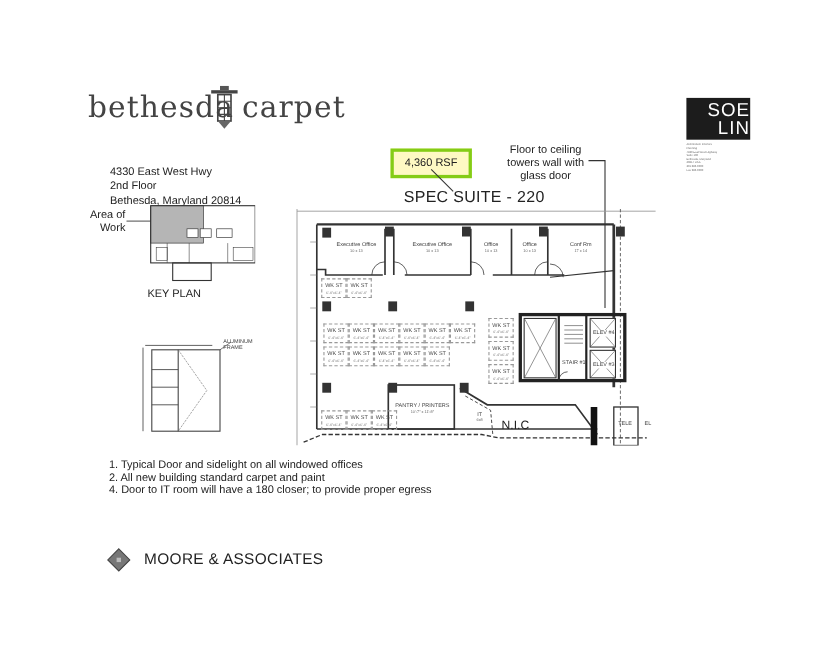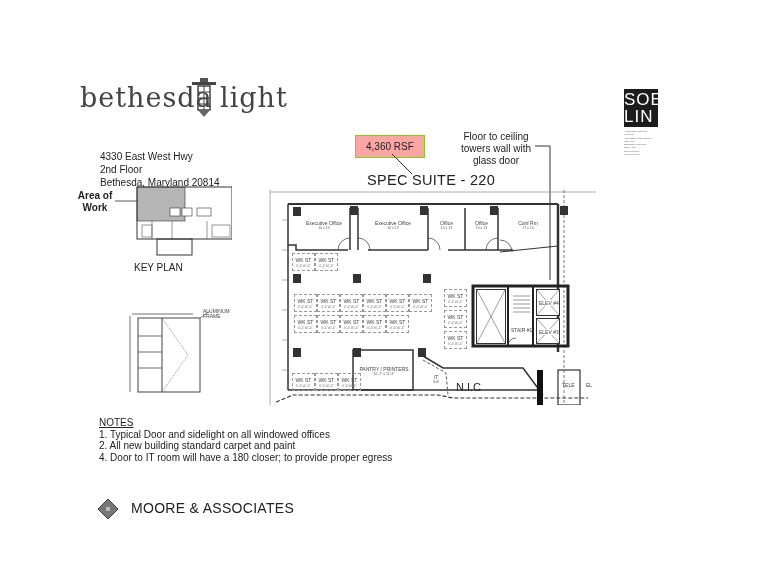--- a/index.html
+++ b/index.html
@@ -2,23 +2,23 @@
 <html><head>
 <meta charset="utf-8">
 <style>
   html, body { margin:0; padding:0; }
   body { width:761px; height:588px; background:#ffffff; position:relative; overflow:hidden;
          font-family:"Liberation Sans", sans-serif; color:#222; }
   .abs { position:absolute; }
   .logo-text { font-family:"DejaVu Serif", serif; font-size:27px; color:#444; letter-spacing:1px; }
   .addr { font-size:10px; line-height:13px; color:#222;margin-top:24px; }
   .soelin { background:#1c1c1c; color:#fff; font-size:17px; line-height:17px; font-weight:normal;
-            letter-spacing:1px; text-align:left; width:34px; padding:2px 0; }
+            letter-spacing:1px; text-align:right; width:58px; padding:2px 0; }
   .soelin-small { font-size:2.5px; line-height:3.3px; color:#666; }
-  .rsf-box { border:1px solid #84cc16; font-size:10px; padding:5px 10px; background:#fca5a5; }
+  .rsf-box { border:3px solid #84cc16; font-size:10px; padding:5px 10px; background:#fef9c3; }
   .spec { font-size:14.5px; letter-spacing:0.3px; }
   .glass { font-size:10px; line-height:12px; text-align:center; }
   .plan { border:0; }
   .room-dim { font-size:3.5px; display:block; color:#666; }
   .wk { position:absolute; width:23px; height:18px; border:1px dashed #999; font-size:5px; text-align:center;
         color:#444; box-sizing:border-box; padding-top:3px; line-height:6px; }
   .wk small { font-size:3.2px; display:block; color:#777; }
   .notes { font-size:10px; line-height:11.5px; }
   .notes .hdr { text-decoration:underline; }
   .moore { font-size:14px; letter-spacing:0.3px;text-align:right; }
@@ -36,21 +36,21 @@
       <rect x="9" y="0" width="8" height="4" fill="#555"></rect>
       <rect x="1" y="4" width="24" height="3" fill="#444"></rect>
       <rect x="7" y="8" width="12" height="24" fill="none" stroke="#444" stroke-width="1.5"></rect>
       <line x1="13" y1="8" x2="13" y2="32" stroke="#444" stroke-width="1"></line>
       <line x1="7" y1="14" x2="19" y2="14" stroke="#444" stroke-width="1"></line>
       <line x1="7" y1="20" x2="19" y2="20" stroke="#444" stroke-width="1"></line>
       <line x1="7" y1="26" x2="19" y2="26" stroke="#444" stroke-width="1"></line>
       <polygon points="7,32 19,32 13,39" fill="#666"></polygon>
     </svg>
   </div>
-  <span class="abs logo-text" style="left:140px; top:4px;">light</span>
+  <span class="abs logo-text" style="left:140px; top:4px;">carpet</span>
 </div>
 
 <div class="abs addr" style="left:100px; top:126px;">
   <div>4330 East West Hwy</div>
   <div>2nd Floor</div>
   <div>Bethesda, Maryland 20814</div>
 </div>
 
 <div class="abs" style="left:624px; top:89px;">
   <div class="soelin">
@@ -78,21 +78,21 @@
 <div class="abs glass" style="left:460px; top:131px; width:72px;">
   <div>Floor to ceiling</div>
   <div>towers wall with</div>
 
   <div>glass door</div>
 </div>
 <svg class="abs" style="left:534px; top:145px;" width="20" height="140">
   <polyline points="1,1 16,1 16,135" fill="none" stroke="#333" stroke-width="1"></polyline>
 </svg>
 
-<div class="abs" style="left:76px; top:190px; font-size:10px; line-height:12px; text-align:center; width:38px;font-weight:bold;">
+<div class="abs" style="left:76px; top:190px; font-size:10px; line-height:12px; text-align:right; width:38px;">
   <div>Area of</div>
   <div>Work</div>
 </div>
 <svg class="abs" style="left:112px; top:185px;" width="120" height="72" viewBox="0 0 120 72">
   <line x1="3" y1="16" x2="26" y2="16" stroke="#333" stroke-width="0.8"></line>
   <rect x="25" y="2" width="48" height="34" fill="#b5b5b5"></rect>
   <rect x="25" y="2" width="95" height="52" fill="none" stroke="#333" stroke-width="1"></rect>
   <rect x="25" y="2" width="48" height="34" fill="none" stroke="#333" stroke-width="0.6"></rect>
   <rect x="45" y="54" width="35" height="16" fill="none" stroke="#333" stroke-width="1"></rect>
   <rect x="58" y="23" width="10" height="8" fill="#fff" stroke="#333" stroke-width="0.6"></rect>
@@ -260,21 +260,20 @@
   <div class="abs" style="left:158px; top:184px; width:20px; text-align:center; font-size:5px; color:#444;">
     <span>IT</span>
     <span class="room-dim">6x8</span>
   </div>
   <div class="abs" style="left:188px; top:191px; font-size:11px;">N.I.C</div>
   <div class="abs tiny" style="left:294px; top:192px;">TELE</div>
   <div class="abs tiny" style="left:318px; top:192px;">EL</div>
 </div>
 
 <div class="abs notes" style="left:99px; top:417px;">
-  <div class="hdr">NOTES</div>
   <div>1. Typical Door and sidelight on all windowed offices</div>
   <div>2. All new building standard carpet and paint</div>
   <div>4. Door to IT room will have a 180 closer; to provide proper egress</div>
 </div>
 
 <svg class="abs" style="left:97px; top:498px;" width="22" height="22" viewBox="0 0 22 22">
   <polygon points="11,1 21,11 11,21 1,11" fill="#777" stroke="#444" stroke-width="1"></polygon>
   <rect x="9" y="9" width="4" height="4" fill="#bbb"></rect>
 </svg>
 <div class="abs moore" style="left:131px; top:500px;">MOORE &amp; ASSOCIATES</div>

